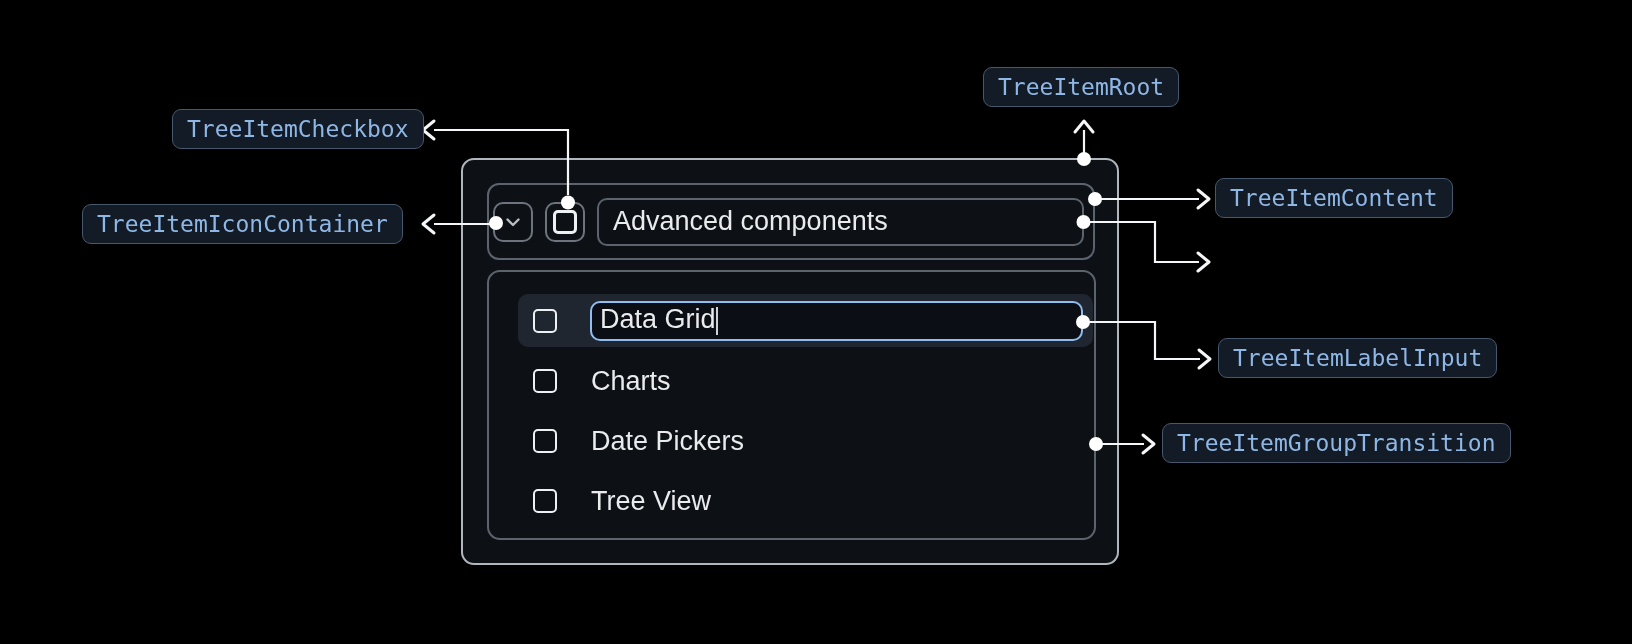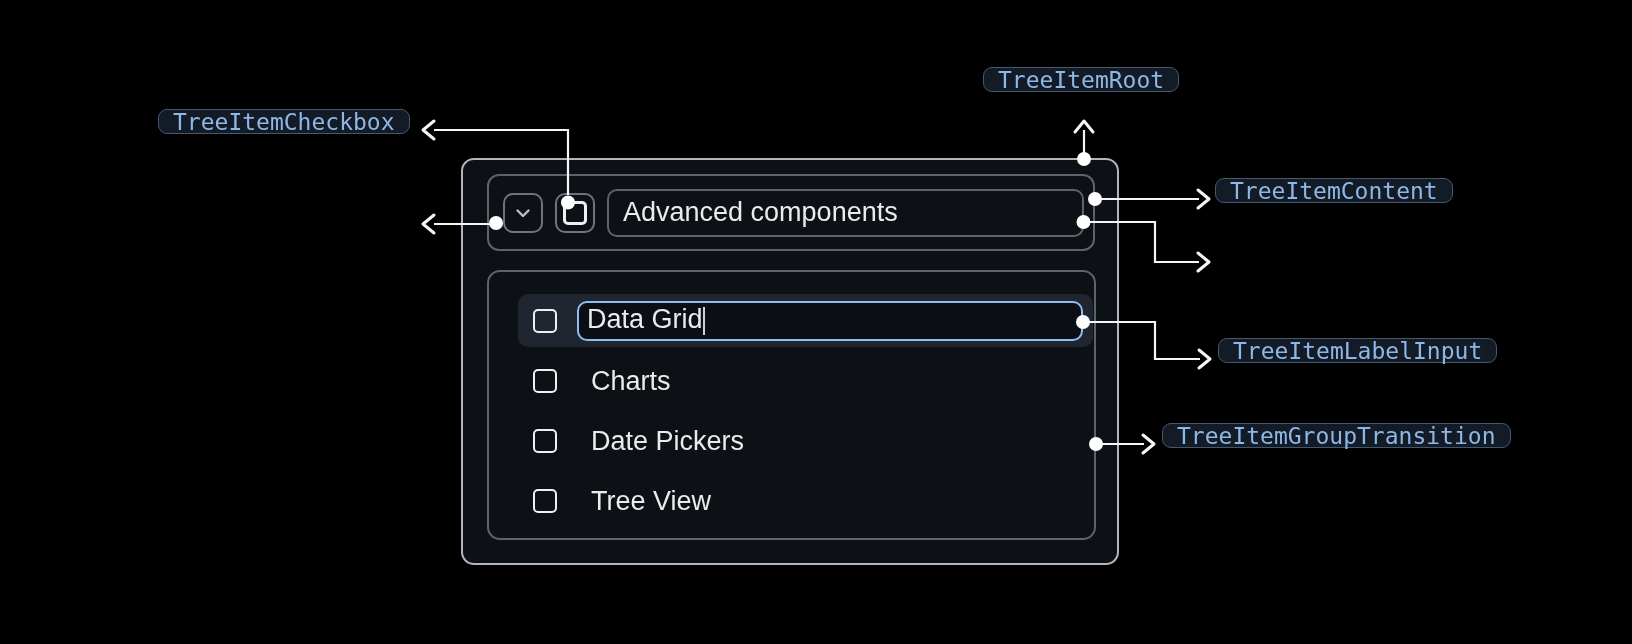--- a/index.html
+++ b/index.html
@@ -18,27 +18,27 @@
   .root {
     position: absolute;
     left: 461px; top: 158px;
     width: 658px; height: 407px;
     background: #0d1116;
     border: 2px solid #b0b6be;
     border-radius: 13px;
   }
   .content {
     position: absolute;
-    left: 24px; top: 14px;
+    left: 24px; top: 23px;
     width: 608px; height: 77px;
     border: 2px solid #5c636d;
     border-radius: 12px;
     display: flex;
     align-items: center;
-    padding-left: 14px;
+    padding-left: 4px;
   }
   .icon-container {
     flex: 0 0 40px;
     width: 40px; height: 40px;
     border: 2px solid #6d747e;
     border-radius: 10px;
     display: flex; align-items: center; justify-content: center;
     margin-right: 12px;
   }
   .checkbox-box {
@@ -90,21 +90,21 @@
   .row .row-label { margin-left: 34px; white-space: nowrap; }
 
   .row-editing {
     top: 22px; height: 53px;
     background: #20262f;
     border-radius: 10px;
   }
   .input-wrap {
     position: relative;
     flex: 1 1 auto;
-    margin-left: 20px;
+    margin-left: 33px;
     margin-right: 10px;
     height: 40px;
   }
   .label-input {
     width: 100%; height: 40px;
     background: #0b0f15;
     border: 2px solid #8fbdf2;
     border-radius: 10px;
     color: #e9ebed;
     font-family: "Liberation Sans", "DejaVu Sans", sans-serif;
@@ -115,21 +115,21 @@
   .caret {
     position: absolute;
     left: 126px; top: 6px;
     width: 2px; height: 28px;
     background: #cdd2d8;
   }
 
   
   .badge {
     position: absolute;
-    height: 25px;
+    height: 40px;
     display: flex; align-items: center;
     padding: 0 14px;
     background: #121b26;
     border: 1.5px solid #46586d;
     border-radius: 9px;
     color: #8fb7e6;
     font-family: "DejaVu Sans Mono", "Liberation Mono", monospace;
     font-size: 23px;
     white-space: nowrap;
     z-index: 50;
@@ -236,22 +236,23 @@
       <circle cx="1083" cy="322" r="7"></circle>
     </g>
 
     <g>
       <path d="M1096 444 H1144"></path>
       <polyline points="1143,435 1154,444 1143,453"></polyline>
       <circle cx="1096" cy="444" r="7"></circle>
     </g>
   </svg>
 
-  <div class="badge" style="left:158px; top:109px">TreeItemCheckbox</div>
-
+  <div class="badge" style="left:172px; top:109px">TreeItemCheckbox</div>
+
+  <div class="badge" style="left:82px; top:204px">TreeItemIconContainer</div>
 
   <div class="badge" style="left:983px; top:67px">TreeItemRoot</div>
 
   <div class="badge" style="left:1215px; top:178px">TreeItemContent</div>
 
 
   <div class="badge" style="left:1162px; top:423px">TreeItemGroupTransition</div>
 
   <div class="badge" style="left:1218px; top:338px">TreeItemLabelInput</div>
 

